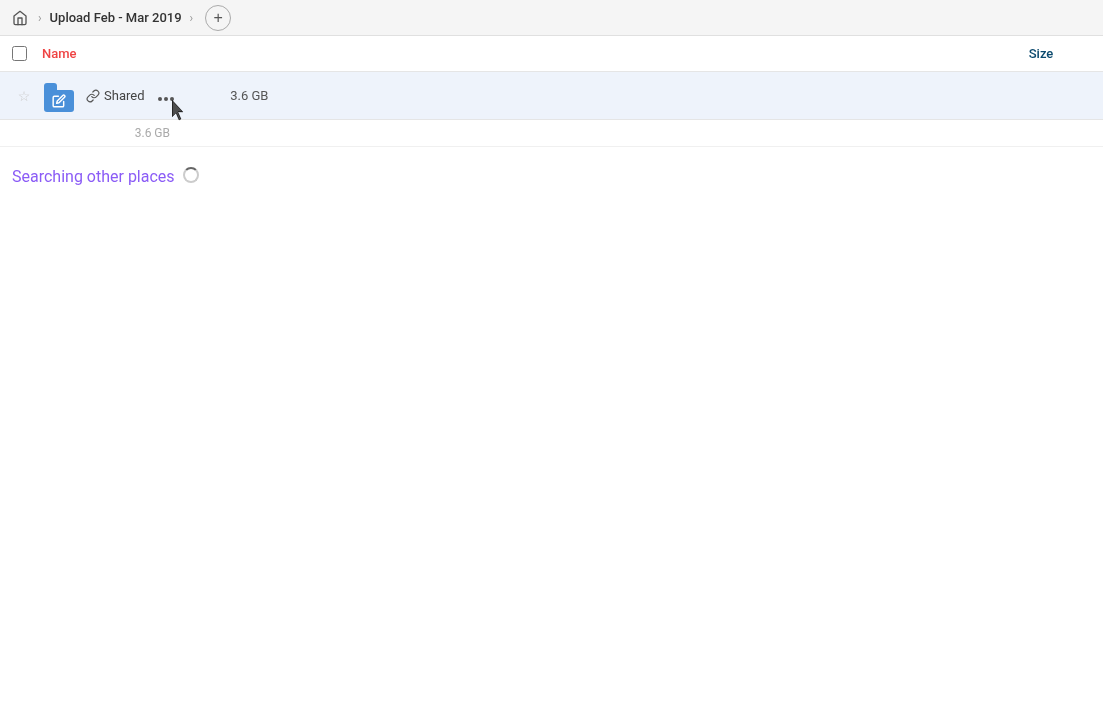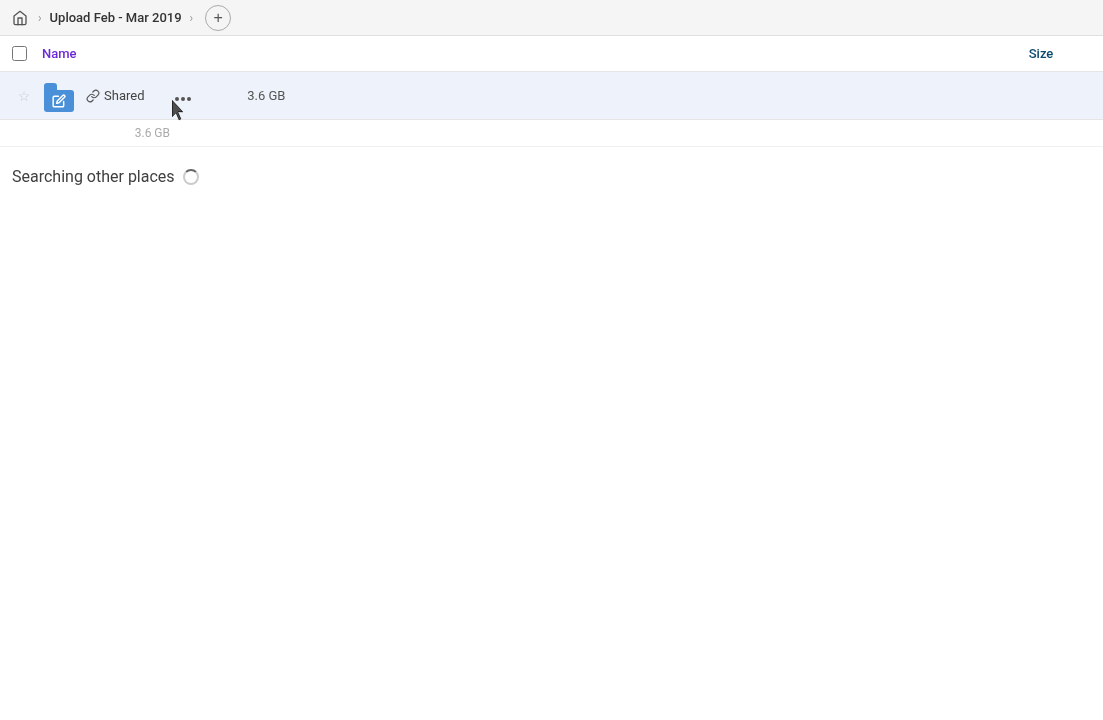--- a/index.html
+++ b/index.html
@@ -76,21 +76,21 @@
 
     .col-checkbox {
       width: 30px;
       display: flex;
       align-items: center;
     }
 
     .col-name {
       flex: 1;
       font-size: 13px;
-      color: #6d28d9;
+      color: #ef4444;
       font-weight: 500;
     }
 
     .col-size {
       width: 100px;
       text-align: center;
       font-size: 13px;
       color: #0c4a6e;
       font-weight: 500;
     }
@@ -154,21 +154,21 @@
       font-size: 14px;
       color: #1a1a1a;
     }
 
     .shared-badge {
       display: flex;
       align-items: center;
       gap: 4px;
       font-size: 13px;
       color: #444;
-      margin-right: 25px;
+      margin-right: 8px;
     }
 
     .more-btn {
       width: 28px;
       height: 28px;
       display: flex;
       align-items: center;
       justify-content: center;
       border-radius: 50%;
       cursor: pointer;
@@ -206,23 +206,22 @@
       color: #aaa;
     }
 
     
     .searching-section {
       padding: 20px 12px 0 12px;
     }
 
     .searching-label {
       font-size: 16px;
-      color: #404040;
-      display: flex;
-      align-items: center;
+      color: #8b5cf6;
+      display: flex;
       gap: 8px;
     }
 
     .spinner {
       width: 16px;
       height: 16px;
       border: 2px solid #ccc;
       border-top-color: #666;
       border-radius: 50%;
       animation: spin 0.8s linear infinite;

